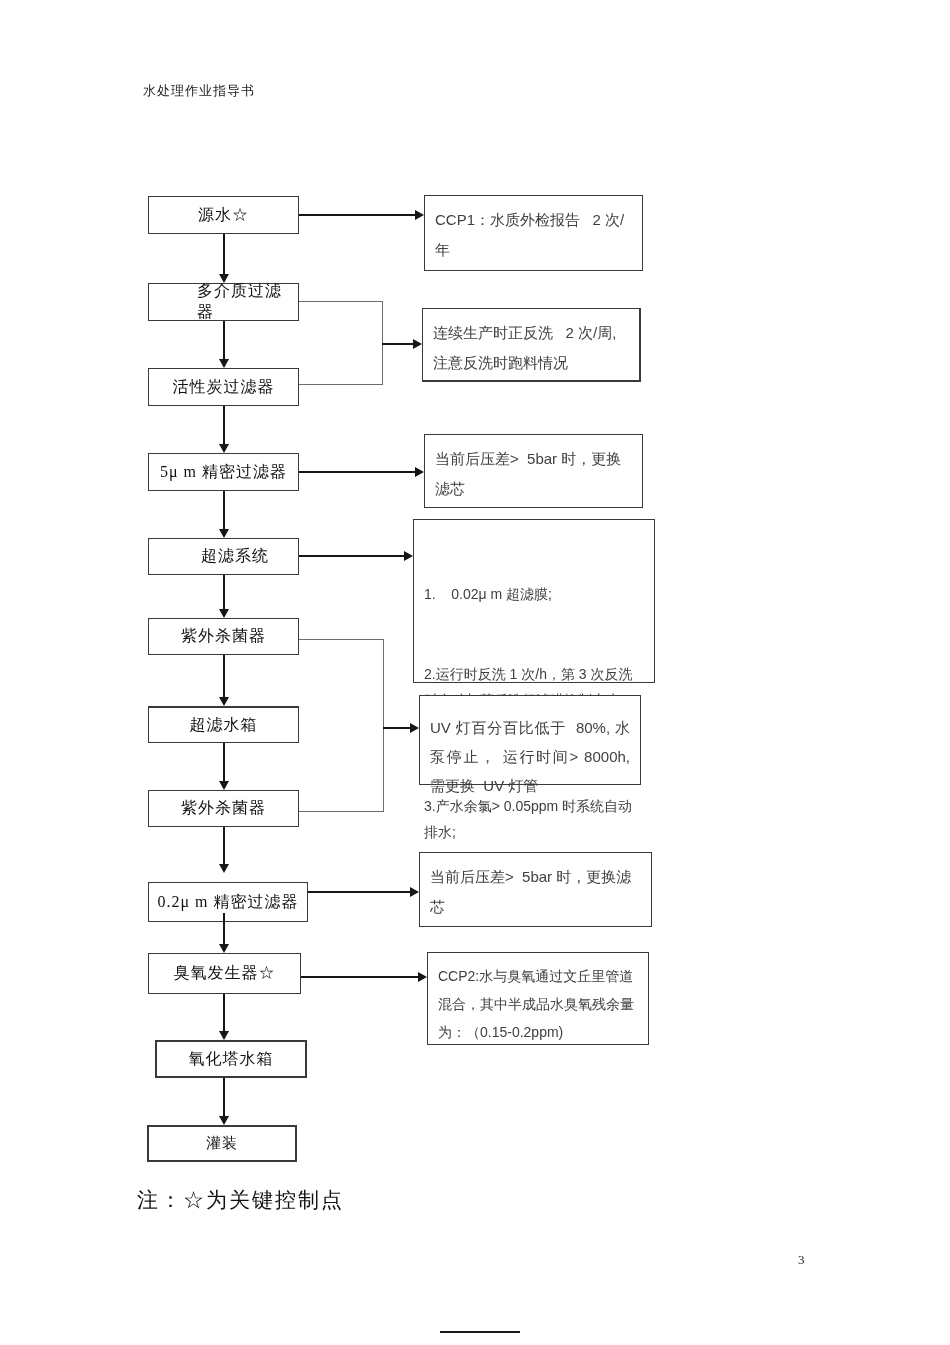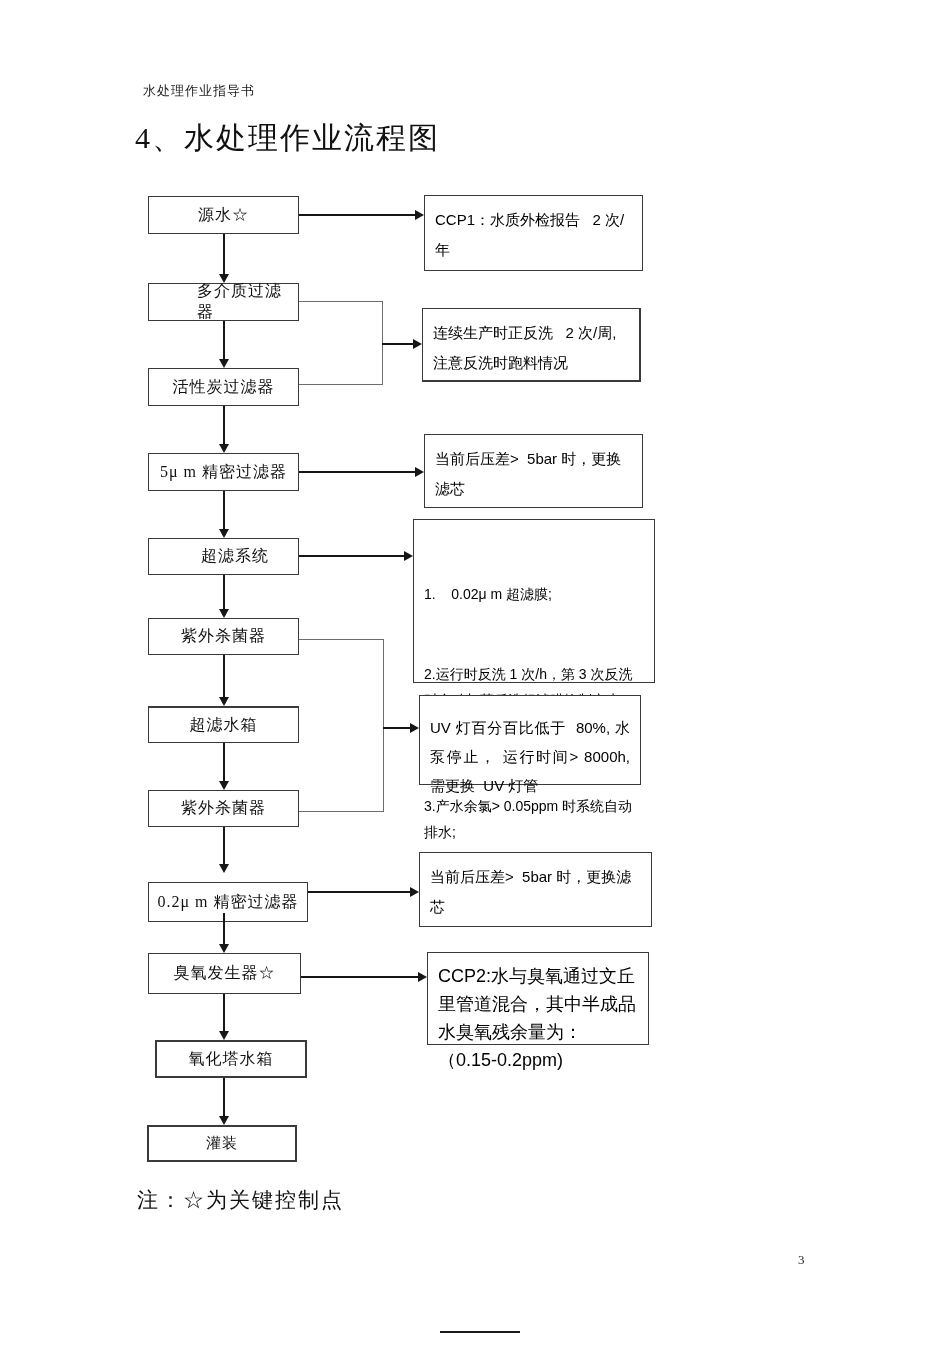--- a/index.html
+++ b/index.html
@@ -15,21 +15,21 @@
     position:absolute;left:135px;top:118px;font-size:30px;font-weight:500;
     font-family:"Liberation Serif",serif;color:#111;letter-spacing:2px;
   }
   .flow-node{
     position:absolute;box-sizing:border-box;background:#fff;
     border:1px solid #3a3a3a;display:flex;align-items:center;justify-content:center;
     font-size:16px;font-family:"Liberation Serif",serif;color:#111;letter-spacing:1px;
   }
   .note-box{
     position:absolute;box-sizing:border-box;background:#fff;border:1px solid #3a3a3a;
-    padding:9px 10px;font-size:15px;line-height:30px;color:#000000;
+    padding:9px 10px;font-size:15px;line-height:30px;color:#404040;
     white-space:pre-wrap;font-family:"Liberation Sans",sans-serif;
   }
   .note-box p{margin:0 0 2px 0;}
   .varrow{position:absolute;width:2px;background:#161616;}
   .varrow::after{
     content:"";position:absolute;bottom:-9px;left:-4px;
     border:5px solid transparent;border-bottom:none;border-top:9px solid #161616;
   }
   .harrow{position:absolute;height:2px;background:#161616;}
   .harrow::after{
@@ -47,21 +47,20 @@
   }
   .footer-rule{position:absolute;left:440px;top:1331px;width:80px;height:2px;background:#1a1a1a;}
   .justify{text-align:justify;}
 </style>
 </head>
 <body>
 
 <div class="page">
 
   <div class="doc-header">水处理作业指导书</div>
-  <div class="doc-title">4、水处理作业流程图</div>
 
   <div class="flow-node" style="left:148px;top:196px;width:151px;height:38px;">
       <span>源水☆</span>
     </div>
   <div class="flow-node" style="left:148px;top:283px;width:151px;height:38px;padding-left:48px;">
       <span>多介质过滤器</span>
     </div>
   <div class="flow-node" style="left:148px;top:368px;width:151px;height:38px;">
       <span>活性炭过滤器</span>
     </div>
@@ -96,21 +95,21 @@
   <div class="note-box" style="left:424px;top:195px;width:219px;height:76px;">CCP1：水质外检报告   2 次/年</div>
   <div class="note-box" style="left:422px;top:308px;width:219px;height:74px;border-width:1px 2px 2px 1px;">连续生产时正反洗   2 次/周, 注意反洗时跑料情况</div>
   <div class="note-box" style="left:424px;top:434px;width:219px;height:74px;">当前后压差&gt;  5bar 时，更换滤芯</div>
   <div class="note-box" style="left:413px;top:519px;width:242px;height:164px;font-size:14px;line-height:26px;">
     <p>1.    0.02μ m 超滤膜;</p>
     <p>2.运行时反洗 1 次/h，第 3 次反洗时自动加药反洗超滤膜抑制产水口微生物滋生;</p>
     <p>3.产水余氯&gt; 0.05ppm 时系统自动排水;</p>
   </div>
   <div class="note-box justify" style="left:419px;top:695px;width:222px;height:90px;padding-top:17px;line-height:29px;">UV 灯百分百比低于  80%, 水泵停止， 运行时间&gt; 8000h, 需更换  UV 灯管</div>
   <div class="note-box" style="left:419px;top:852px;width:233px;height:75px;">当前后压差&gt;  5bar 时，更换滤芯</div>
-  <div class="note-box" style="left:427px;top:952px;width:222px;height:93px;font-size:18px;line-height:28px;">CCP2:水与臭氧通过文丘里管道混合，其中半成品水臭氧残余量为：（0.15-0.2ppm)</div>
+  <div class="note-box" style="left:427px;top:952px;width:222px;height:93px;font-size:14px;line-height:28px;">CCP2:水与臭氧通过文丘里管道混合，其中半成品水臭氧残余量为：（0.15-0.2ppm)</div>
 
   <div class="varrow" style="left:223px;top:234px;height:40px;"></div>
   <div class="varrow" style="left:223px;top:321px;height:38px;"></div>
   <div class="varrow" style="left:223px;top:406px;height:38px;"></div>
   <div class="varrow" style="left:223px;top:491px;height:38px;"></div>
   <div class="varrow" style="left:223px;top:575px;height:34px;"></div>
   <div class="varrow" style="left:223px;top:655px;height:42px;"></div>
   <div class="varrow" style="left:223px;top:743px;height:38px;"></div>
   <div class="varrow" style="left:223px;top:827px;height:37px;"></div>
   <div class="varrow" style="left:223px;top:913px;height:31px;"></div>

